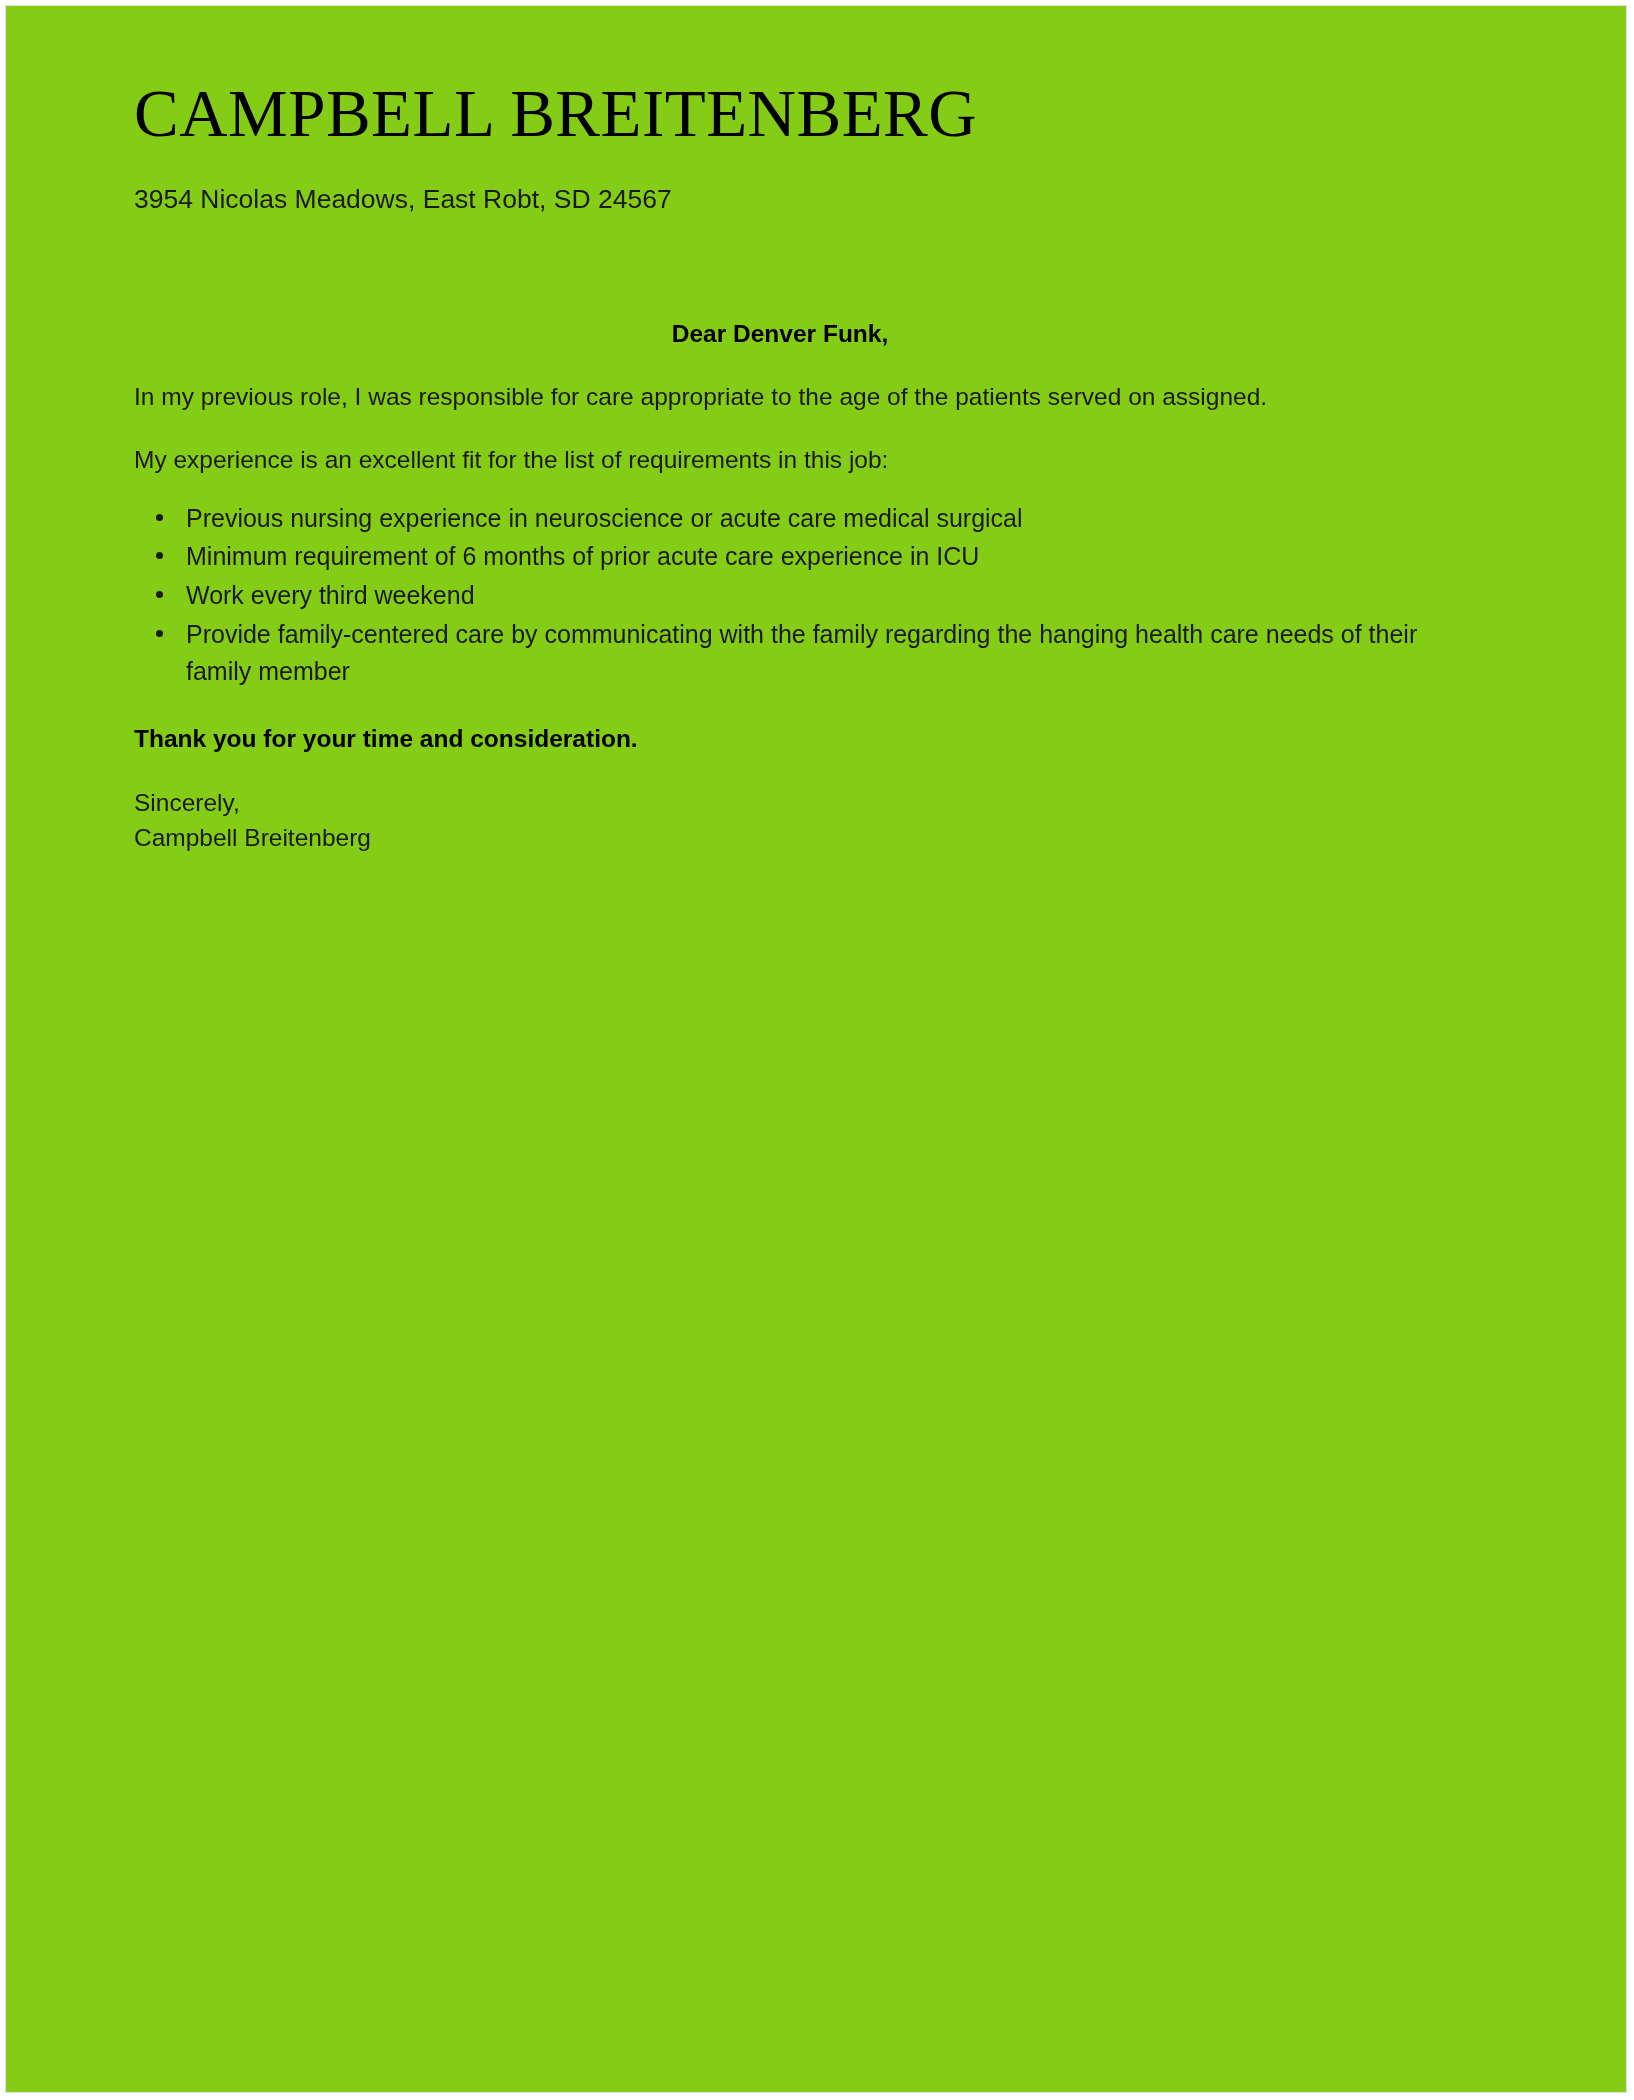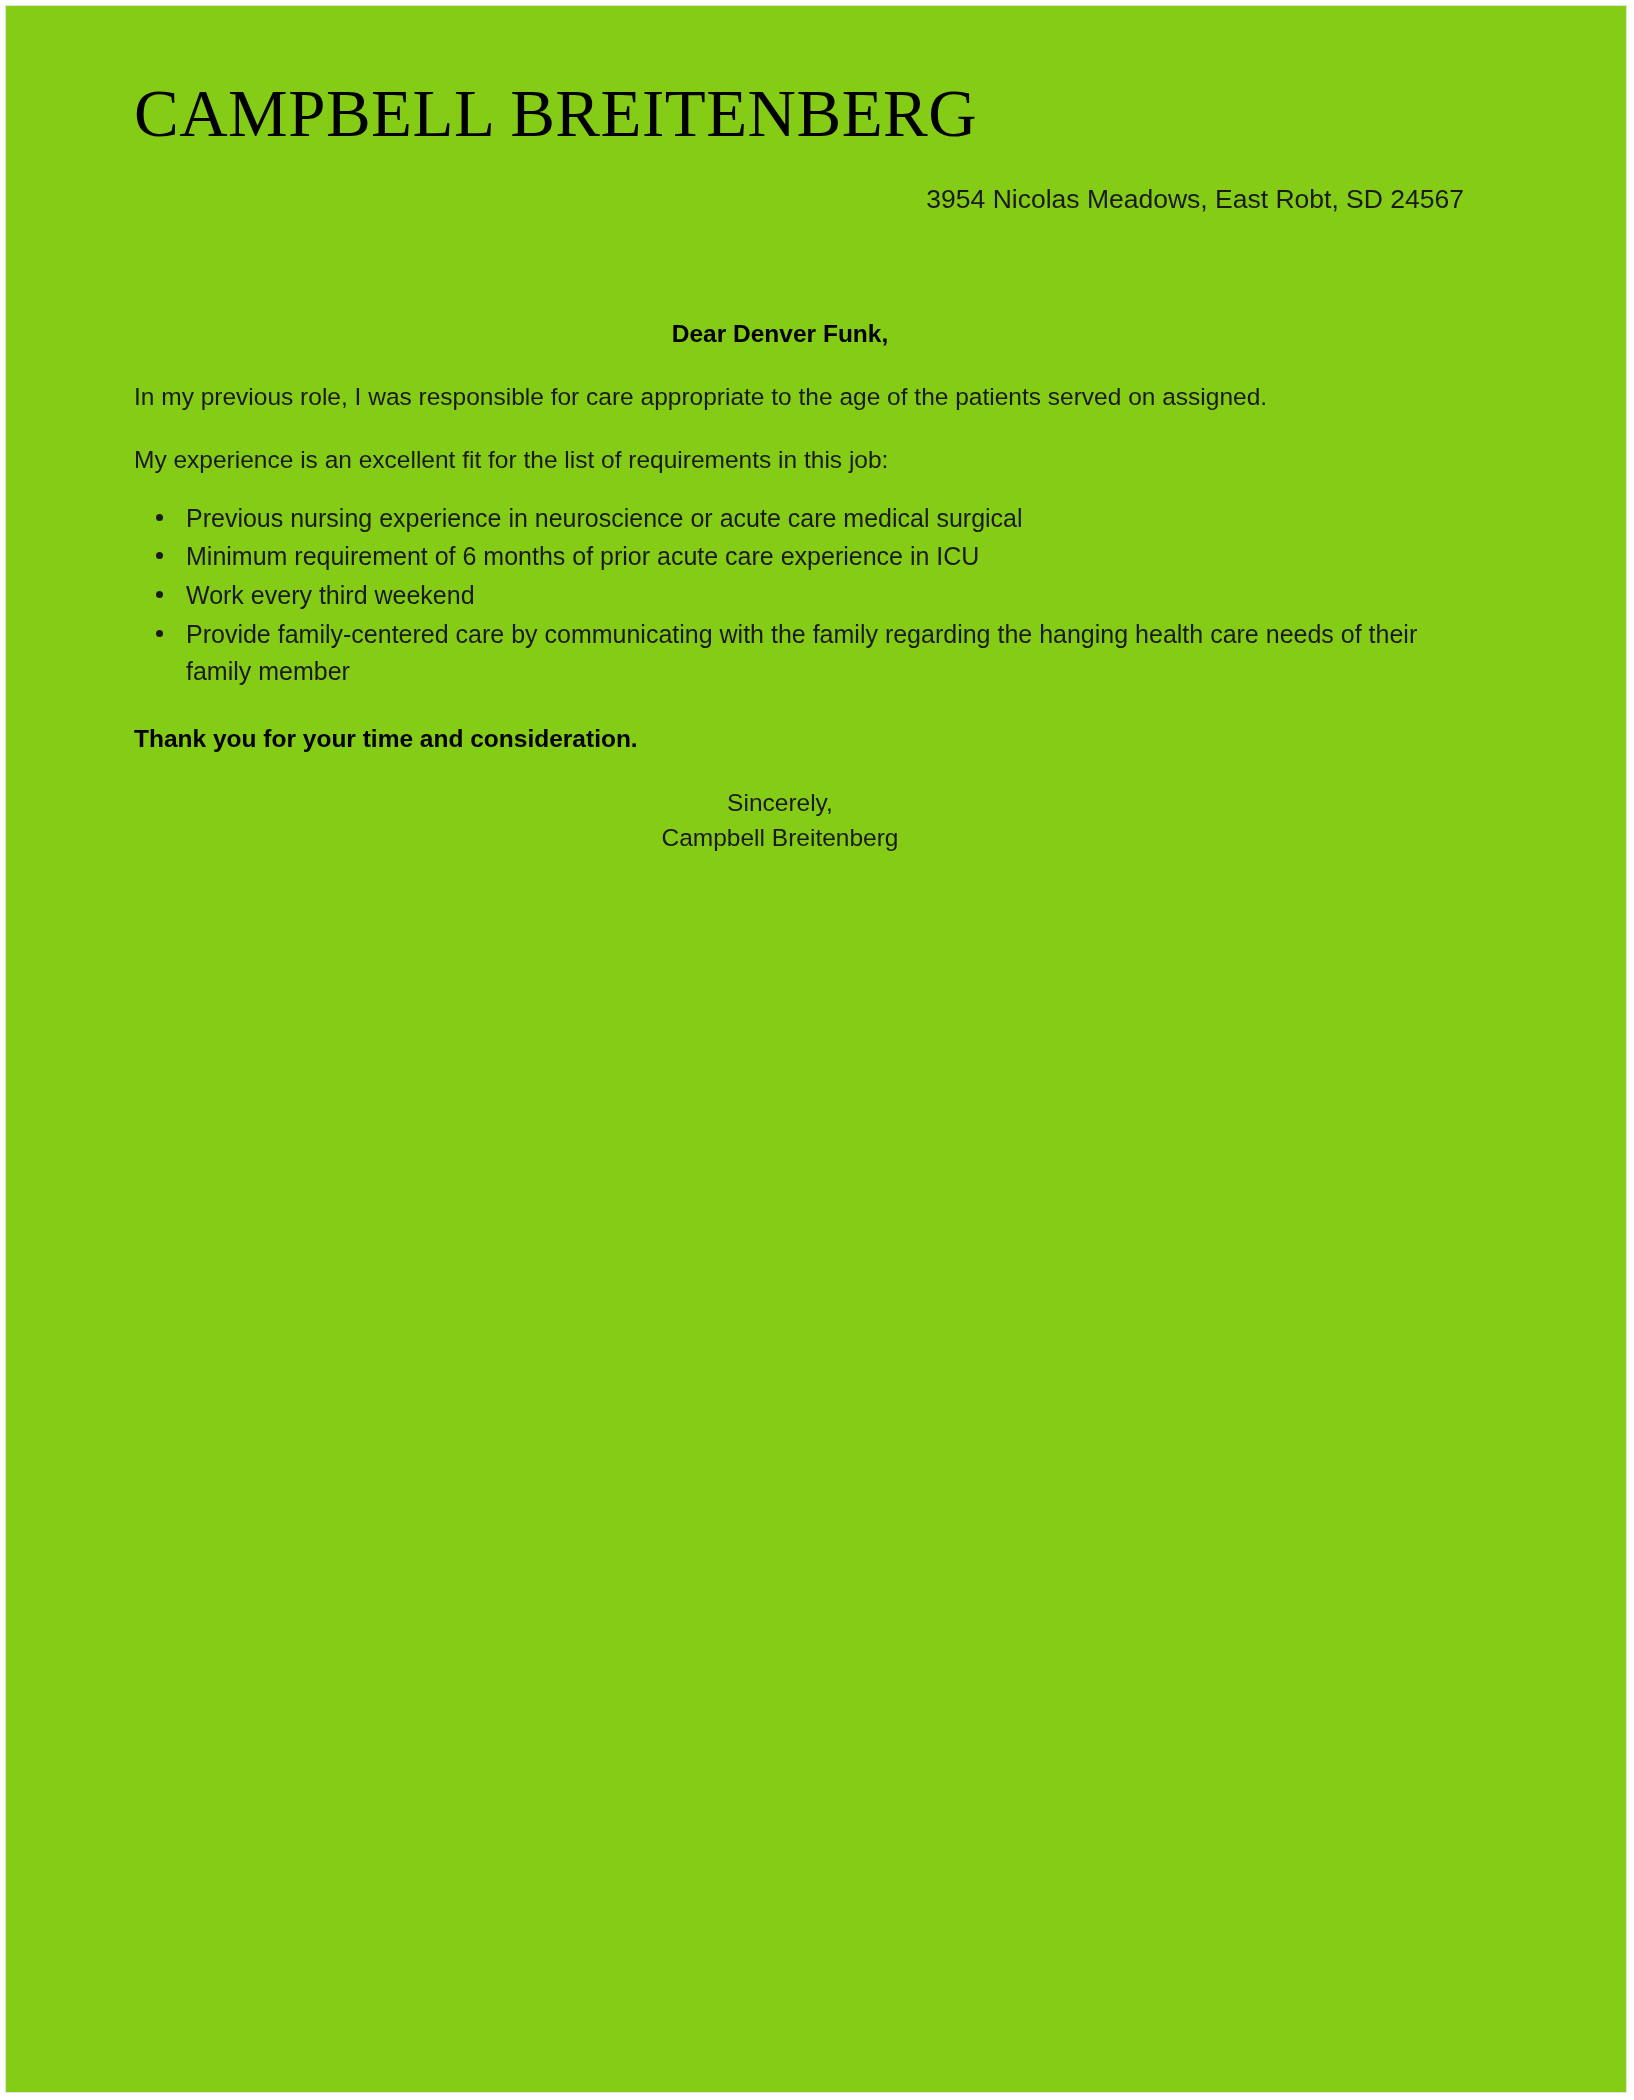--- a/index.html
+++ b/index.html
@@ -46,21 +46,20 @@
     white-space: nowrap;
   }
 
   .letterhead-address {
     font-family: "Liberation Sans", sans-serif;
     font-size: 26.5px;
     font-weight: 400;
     line-height: 1.35;
     color: #1a1a1a;
     margin: 34px 0 15px 0;
-    text-align: right;
   }
 
   
   .body-block {
     margin-top: 98px;
     width: 1292px;
   }
 
   .salutation {
     font-size: 24.5px;
@@ -113,21 +112,20 @@
     color: #000000;
     margin: 32px 0 0 0;
   }
 
   .signoff {
     font-size: 24.5px;
     font-weight: 400;
     line-height: 1.45;
     color: #1a1a1a;
     margin: 28px 0 0 0;
-    text-align: center;
   }
 
   .signoff .signoff-line {
     display: block;
   }
 </style>
 </head>
 <body>
 
 <div class="page">

